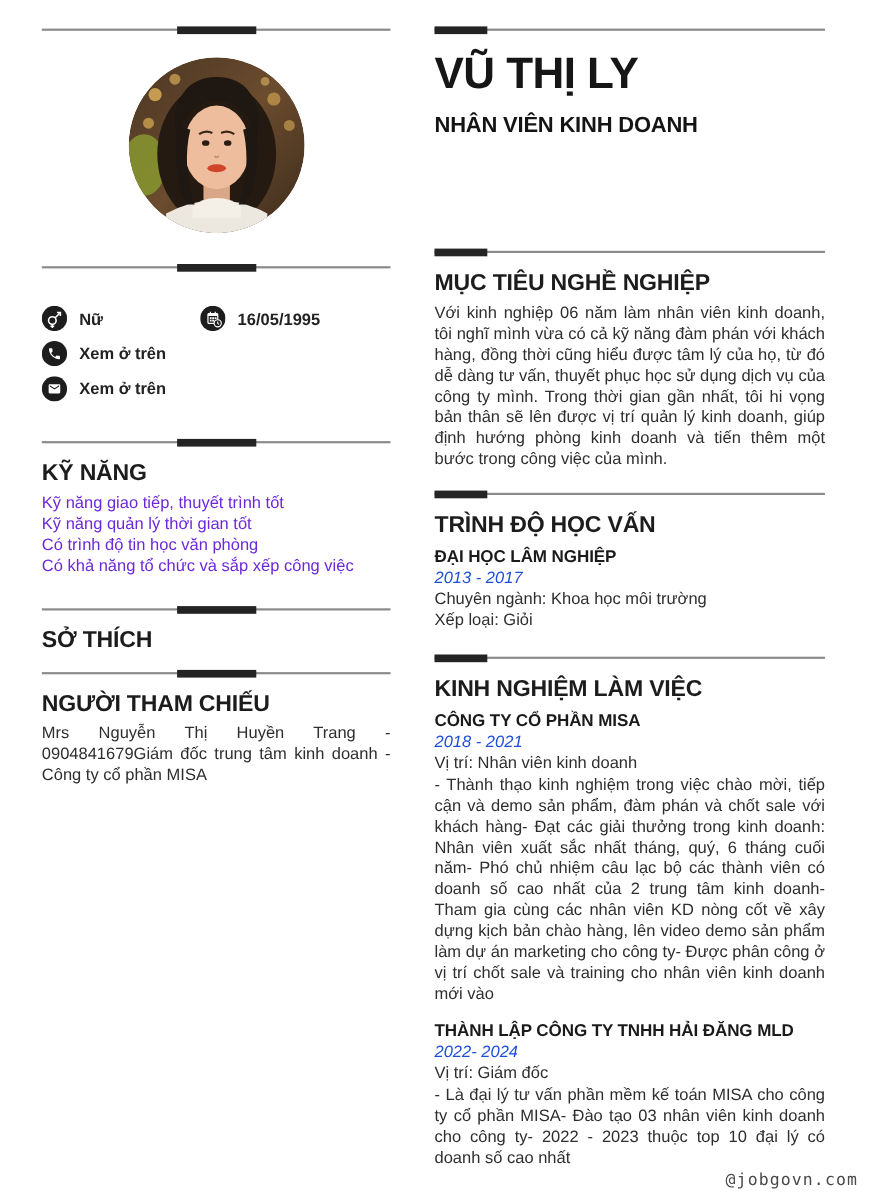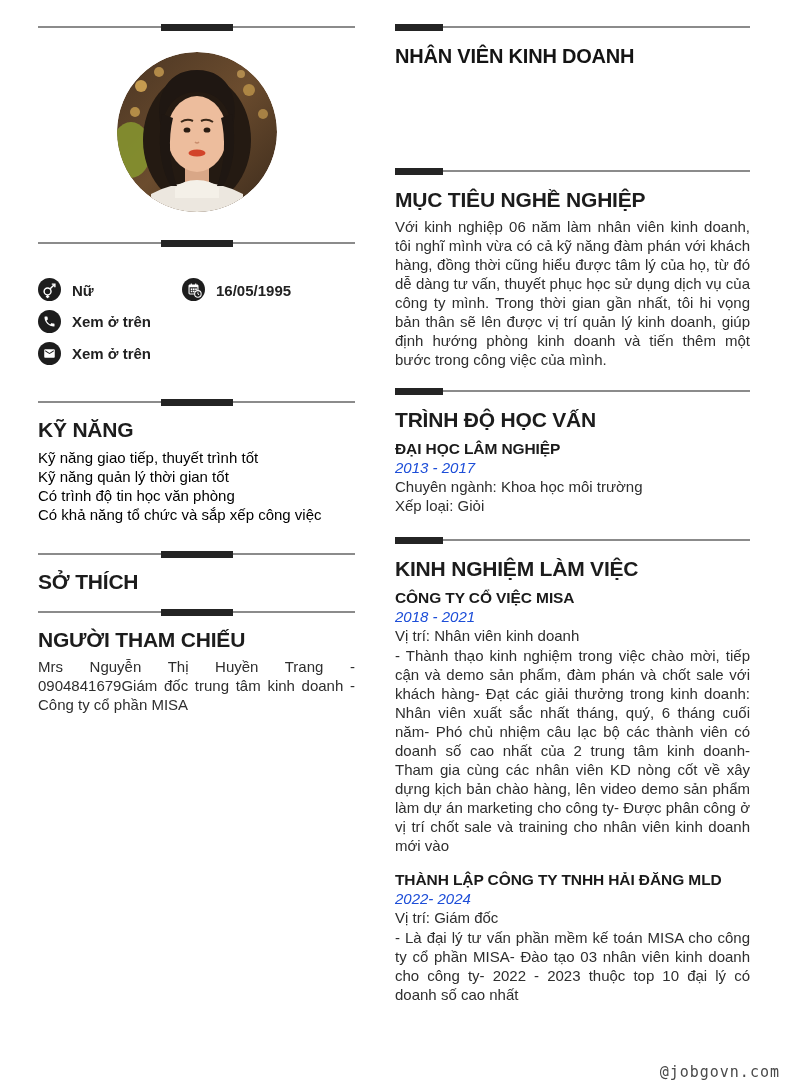--- a/index.html
+++ b/index.html
@@ -29,21 +29,21 @@
   .info-text{padding-top:2px;color:#222;}
 
   h1.name{margin:14px 0 0;font-size:40px;line-height:1.1;letter-spacing:-.5px;color:#161616;font-weight:bold;}
   .job-title{margin-top:14px;font-size:20px;font-weight:bold;color:#141414;letter-spacing:-.2px;}
 
   h2.sec{margin:12px 0 0;font-size:21px;letter-spacing:-.2px;color:#1c1c1c;font-weight:bold;}
   .col-right h2.sec{margin-top:13px;}
   .body-text{font-size:15px;line-height:1.27;color:#2e2e2e;}
   .justify{text-align:justify;}
   .skills-list{margin-top:6px;}
-  .skills-list .skill{font-size:15px;line-height:1.27;color:#000000;}
+  .skills-list .skill{font-size:15px;line-height:1.27;color:#6d28d9;}
   .sub-head{margin-top:8px;font-size:15.5px;font-weight:bold;color:#1a1a1a;letter-spacing:-.1px;}
   .years{font-style:italic;font-size:15px;line-height:1.27;color:#1d4ed8;}
   .pos{font-size:15px;line-height:1.27;color:#2e2e2e;}
   .desc{margin-top:1px;}
   .job-block{margin-top:16px;}
   .mt5{margin-top:5px;}
 
   .dv-l1{margin-top:24px;}
   .dv-l2{margin-top:28px;}
   .dv-l3{margin-top:34px;}
@@ -200,20 +200,21 @@
     <div class="body-text justify mt5">Mrs Nguyễn Thị Huyền Trang - 0904841679Giám đốc trung tâm kinh doanh - Công ty cổ phần MISA</div>
   </div>
 
   <div class="col-right">
 
     <div class="divider start dv-r1">
       <span class="line"></span>
       <span class="block"></span>
     </div>
 
+    <h1 class="name">VŨ THỊ LY</h1>
     <div class="job-title">NHÂN VIÊN KINH DOANH</div>
 
     <div class="divider start dv-r2">
       <span class="line"></span>
       <span class="block"></span>
     </div>
 
     <h2 class="sec">MỤC TIÊU NGHỀ NGHIỆP</h2>
     <div class="body-text justify mt5">Với kinh nghiệp 06 năm làm nhân viên kinh doanh, tôi nghĩ mình vừa có cả kỹ năng đàm phán với khách hàng, đồng thời cũng hiểu được tâm lý của họ, từ đó dễ dàng tư vấn, thuyết phục học sử dụng dịch vụ của công ty mình.  Trong thời gian gần nhất, tôi hi vọng bản thân sẽ lên được vị trí quản lý kinh doanh, giúp định hướng phòng kinh doanh và tiến thêm một bước trong công việc của mình.</div>
 
@@ -229,21 +230,21 @@
     <div class="pos">Xếp loại: Giỏi</div>
 
     <div class="divider start dv-r4">
       <span class="line"></span>
       <span class="block"></span>
     </div>
 
     <h2 class="sec">KINH NGHIỆM LÀM VIỆC</h2>
 
     <div>
-      <div class="sub-head">CÔNG TY CỔ VIỆC MISA</div>
+      <div class="sub-head">CÔNG TY CỔ PHẦN MISA</div>
       <div class="years">2018 - 2021</div>
       <div class="pos">Vị trí: Nhân viên kinh doanh</div>
       <div class="body-text justify desc">- Thành thạo kinh nghiệm trong việc chào mời, tiếp cận và demo sản phẩm, đàm phán và chốt sale với khách hàng- Đạt các giải thưởng trong kinh doanh: Nhân viên xuất sắc nhất tháng, quý, 6 tháng cuối năm- Phó chủ nhiệm câu lạc bộ các thành viên có doanh số cao nhất của 2 trung tâm kinh doanh- Tham gia cùng các nhân viên KD nòng cốt về xây dựng kịch bản chào hàng, lên video demo sản phẩm làm dự án marketing cho công ty- Được phân công ở vị trí chốt sale và training cho nhân viên kinh doanh mới vào</div>
     </div>
 
     <div class="job-block">
       <div class="sub-head" style="margin-top:0;">THÀNH LẬP CÔNG TY TNHH HẢI ĐĂNG MLD</div>
       <div class="years">2022- 2024</div>
       <div class="pos">Vị trí: Giám đốc</div>
       <div class="body-text justify desc">- Là đại lý tư vấn phần mềm kế toán MISA cho công ty cổ phần MISA- Đào tạo 03 nhân viên kinh doanh cho công ty- 2022 - 2023 thuộc top 10 đại lý có doanh số cao nhất</div>

